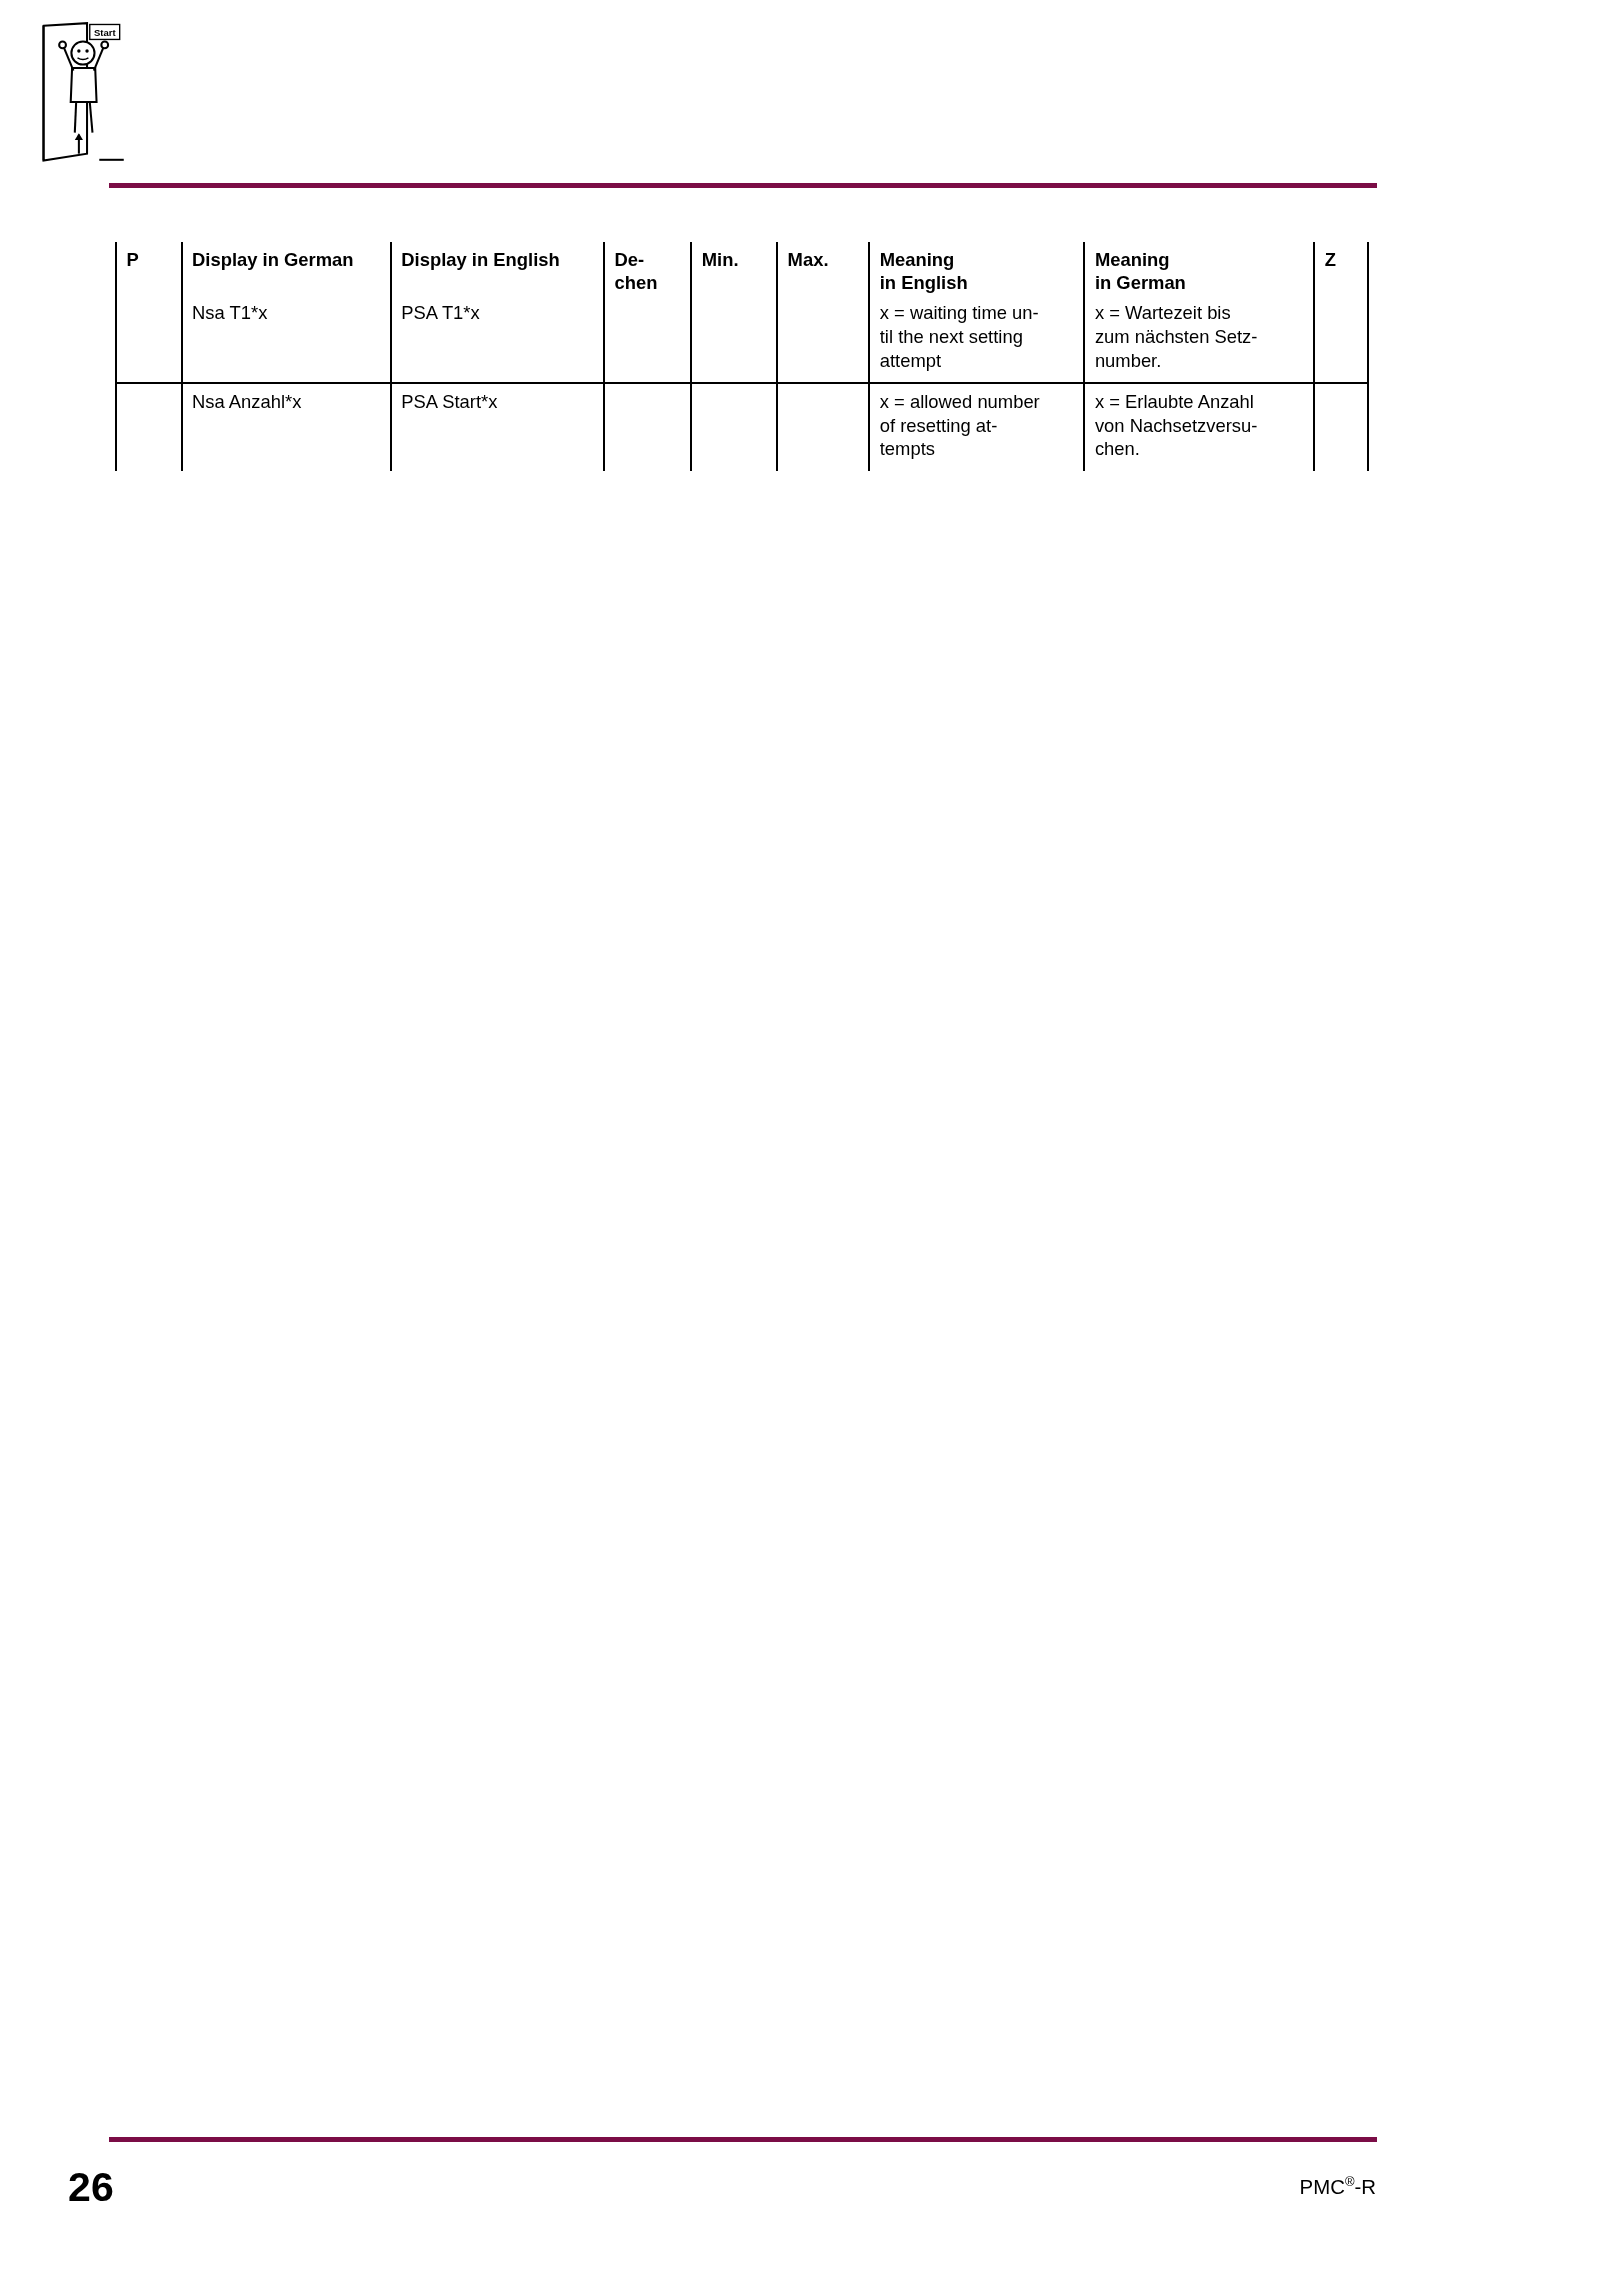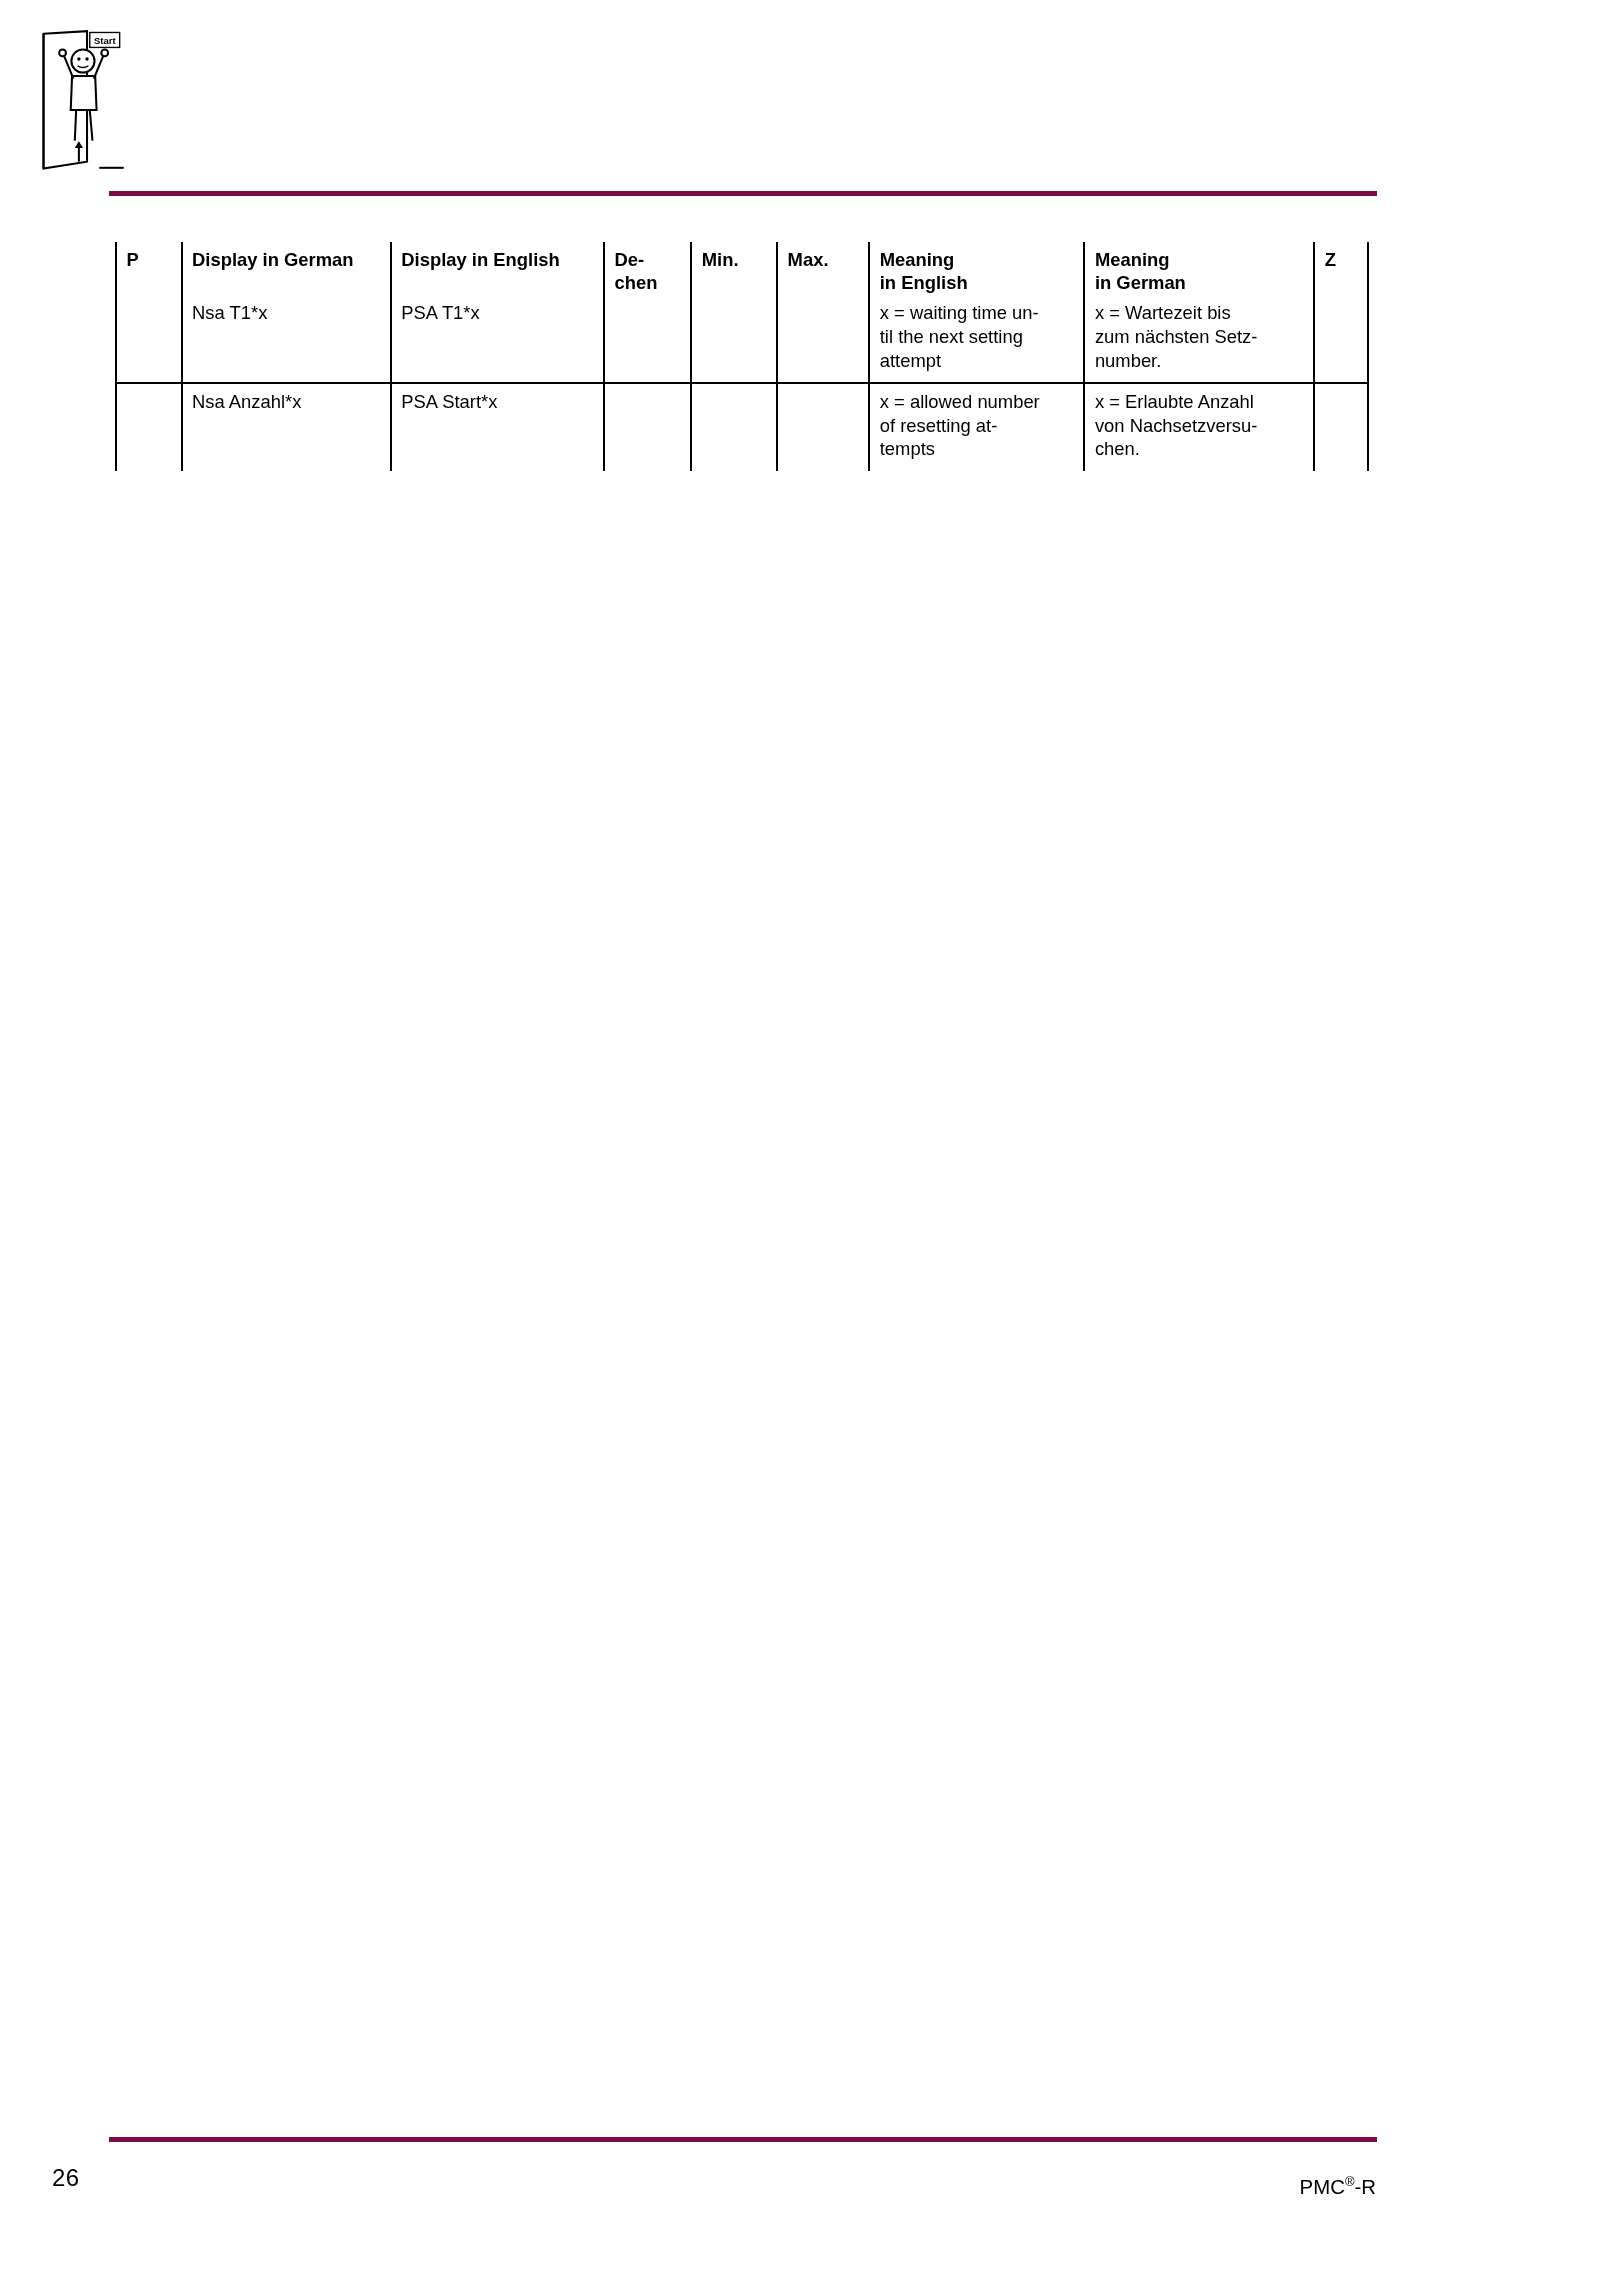--- a/index.html
+++ b/index.html
@@ -12,21 +12,21 @@
     height: 2295px;
     position: relative;
     font-family: "Liberation Sans", sans-serif;
     color: #000000;
     overflow: hidden;
   }
 
   
   .page-header {
     position: absolute;
-    top: 8px;
+    top: 0;
     left: 0;
     width: 1623px;
     height: 198px;
   }
   .header-rule {
     position: absolute;
     left: 109px;
     top: 183px;
     width: 1268px;
     height: 4.8px;
@@ -87,24 +87,24 @@
   .footer-rule {
     position: absolute;
     left: 109px;
     top: 2137px;
     width: 1268px;
     height: 4.8px;
     background: #7b0d46;
   }
   .page-number {
     position: absolute;
-    left: 52px;
+    left: 68px;
     top: 2164px;
-    font-size: 24px;
-    font-weight: normal;
+    font-size: 41px;
+    font-weight: bold;
     letter-spacing: 0.3px;
   }
   .footer-product {
     position: absolute;
     right: 247px;
     top: 2174px;
     font-size: 20.4px;
     font-weight: normal;
     white-space: nowrap;
   }

